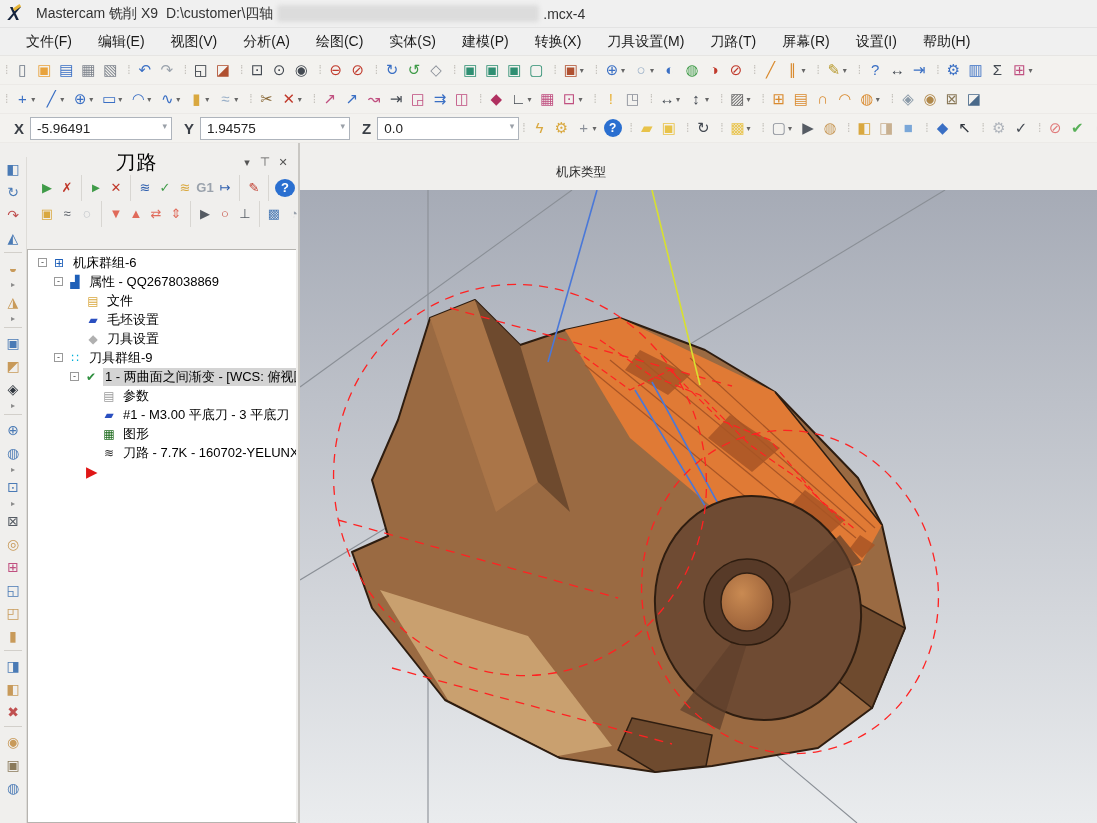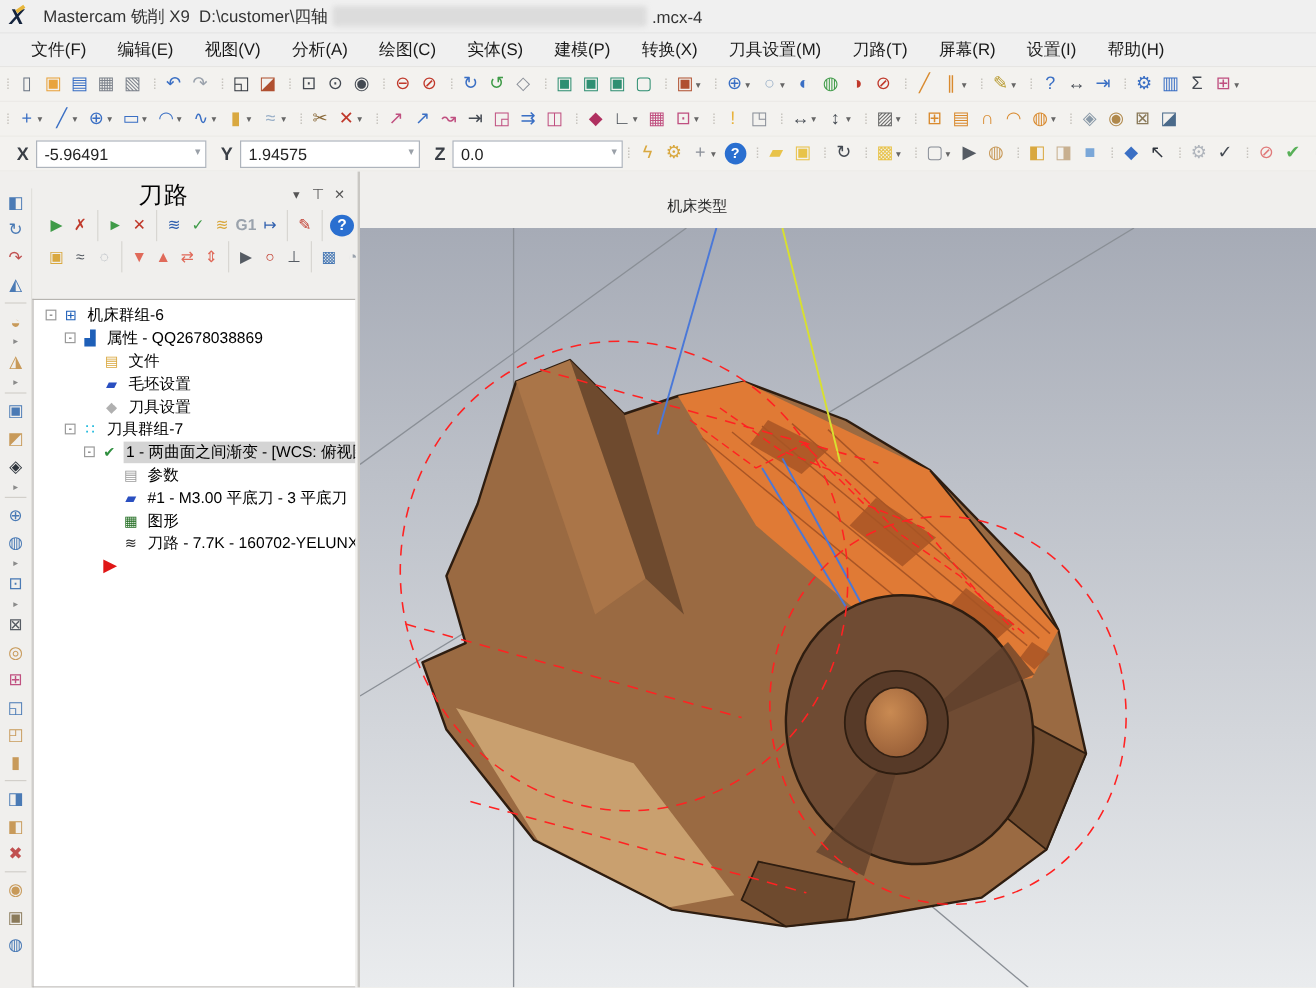--- a/index.html
+++ b/index.html
@@ -438,21 +438,21 @@
             <span class="tree-label">毛坯设置</span>
           </div>
           <div class="tree-row" style="padding-left: 42px;">
             <span style="width: 15px; flex: 0 0 auto;"></span>
             <span class="tree-icon" style="color: rgb(176, 176, 176);">◆</span>
             <span class="tree-label">刀具设置</span>
           </div>
           <div class="tree-row" style="padding-left: 26px;">
             <span class="exp-box">-</span>
             <span class="tree-icon" style="color: rgb(0, 176, 216);">∷</span>
-            <span class="tree-label">刀具群组-7</span>
+            <span class="tree-label">刀具群组-9</span>
           </div>
           <div class="tree-row" style="padding-left: 42px;">
             <span class="exp-box">-</span>
             <span class="tree-icon" style="color: rgb(47, 143, 63);">✔</span>
             <span class="tree-label selected">1 - 两曲面之间渐变 - [WCS: 俯视图]</span>
           </div>
           <div class="tree-row" style="padding-left: 58px;">
             <span style="width: 15px; flex: 0 0 auto;"></span>
             <span class="tree-icon" style="color: rgb(154, 154, 154);">▤</span>
             <span class="tree-label">参数</span>

